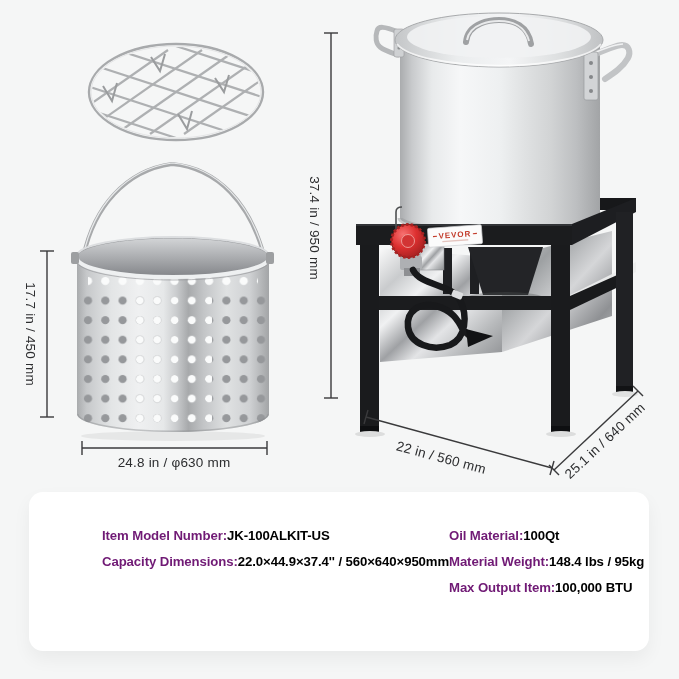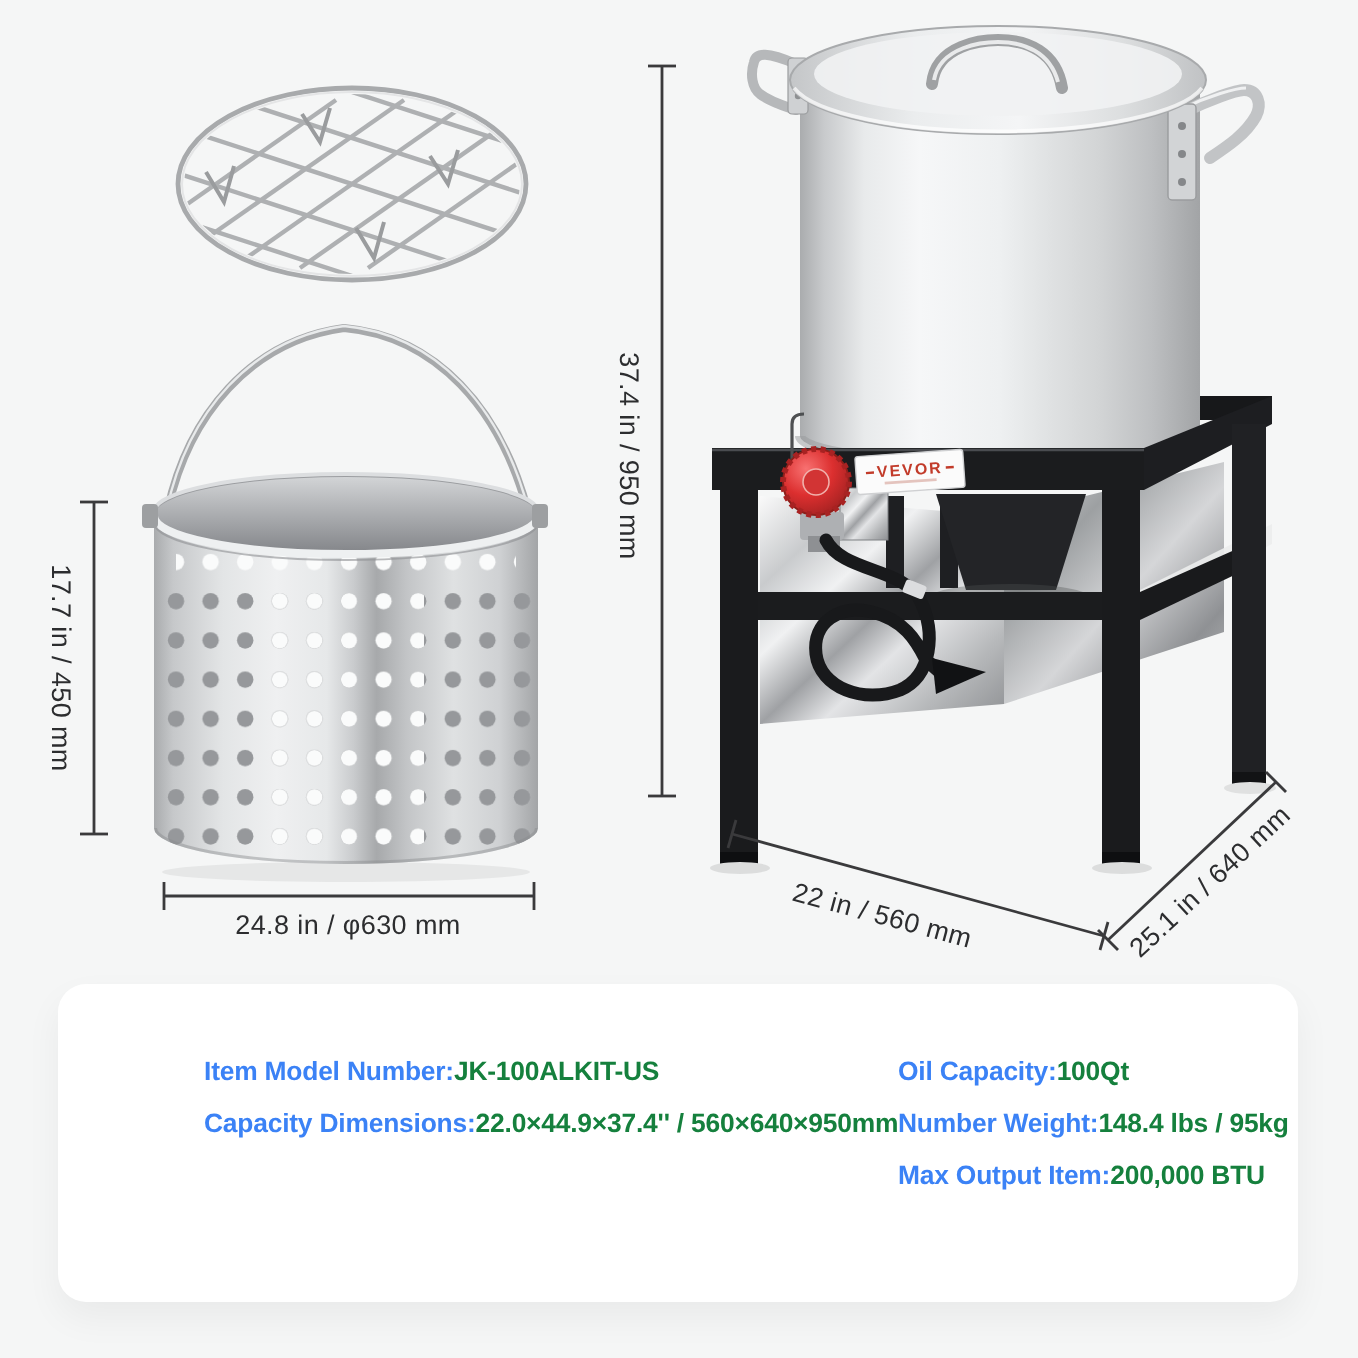--- a/index.html
+++ b/index.html
@@ -8,22 +8,22 @@
   svg text{font-family:"Liberation Sans",sans-serif;}
   .dim-label{font-size:13.5px;fill:#2c2d2f;letter-spacing:.2px;}
   .plate-text{font-size:8px;font-weight:bold;fill:#c23b2a;letter-spacing:1px;}
   .spec-card{position:absolute;left:29px;top:492px;width:620px;height:159px;background:#ffffff;
              border-radius:14px;box-shadow:0 8px 18px rgba(0,0,0,.05);}
   .spec-col{position:absolute;top:30px;display:flex;flex-direction:column;}
   .spec-col-left{left:45px;}
   .spec-col-right{left:392px;}
   .spec-row{height:26.2px;display:flex;align-items:center;white-space:nowrap;
             font-size:13.2px;font-weight:bold;color:#222428;letter-spacing:-.1px;}
-  .spec-label{color:#3b82f6;padding-left:28px;}
-  .spec-value{color:#15803d;}
+  .spec-label{color:#701a75;padding-left:28px;}
+  .spec-value{color:#000000;}
 </style>
 </head>
 <body>
 
 <div class="stage">
 
 <svg width="679" height="679" viewBox="0 0 679 679">
   <defs>
     <linearGradient id="gBasketBody" x1="0" y1="0" x2="1" y2="0">
       <stop offset="0" stop-color="#a9abad"></stop>
@@ -249,27 +249,27 @@
         <span class="spec-label">Item Model Number: </span>
           <span class="spec-value">JK-100ALKIT-US</span>
       </div>
       <div class="spec-row">
         <span class="spec-label">Capacity Dimensions: </span>
           <span class="spec-value">22.0×44.9×37.4'' / 560×640×950mm</span>
       </div>
     </div>
     <div class="spec-col spec-col-right">
       <div class="spec-row">
-        <span class="spec-label">Oil Capacity: </span>
+        <span class="spec-label">Oil Material: </span>
           <span class="spec-value">100Qt</span>
       </div>
       <div class="spec-row">
-        <span class="spec-label">Number Weight: </span>
+        <span class="spec-label">Material Weight: </span>
           <span class="spec-value">148.4 lbs / 95kg</span>
       </div>
       <div class="spec-row">
         <span class="spec-label">Max Output Item: </span>
-          <span class="spec-value">200,000 BTU</span>
+          <span class="spec-value">100,000 BTU</span>
       </div>
     </div>
   </div>
 
 </div>
 
 </body></html>

